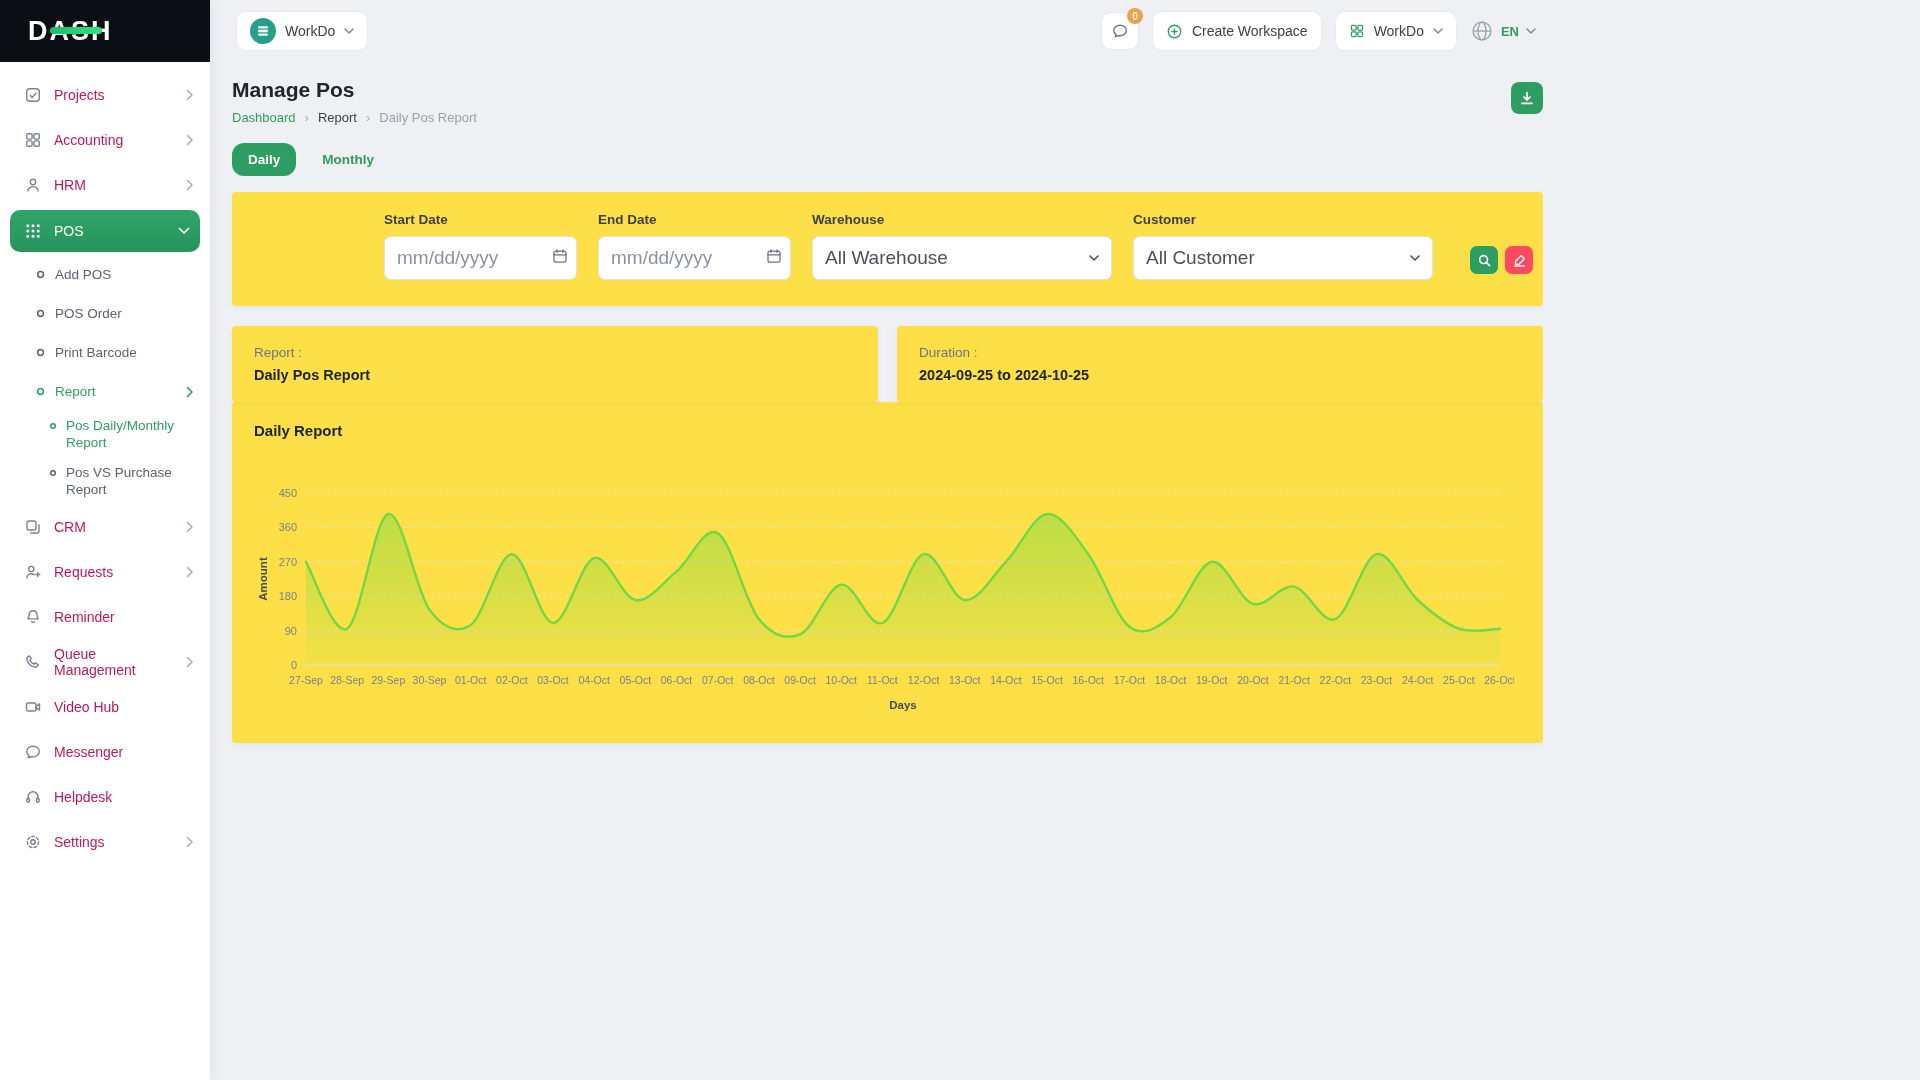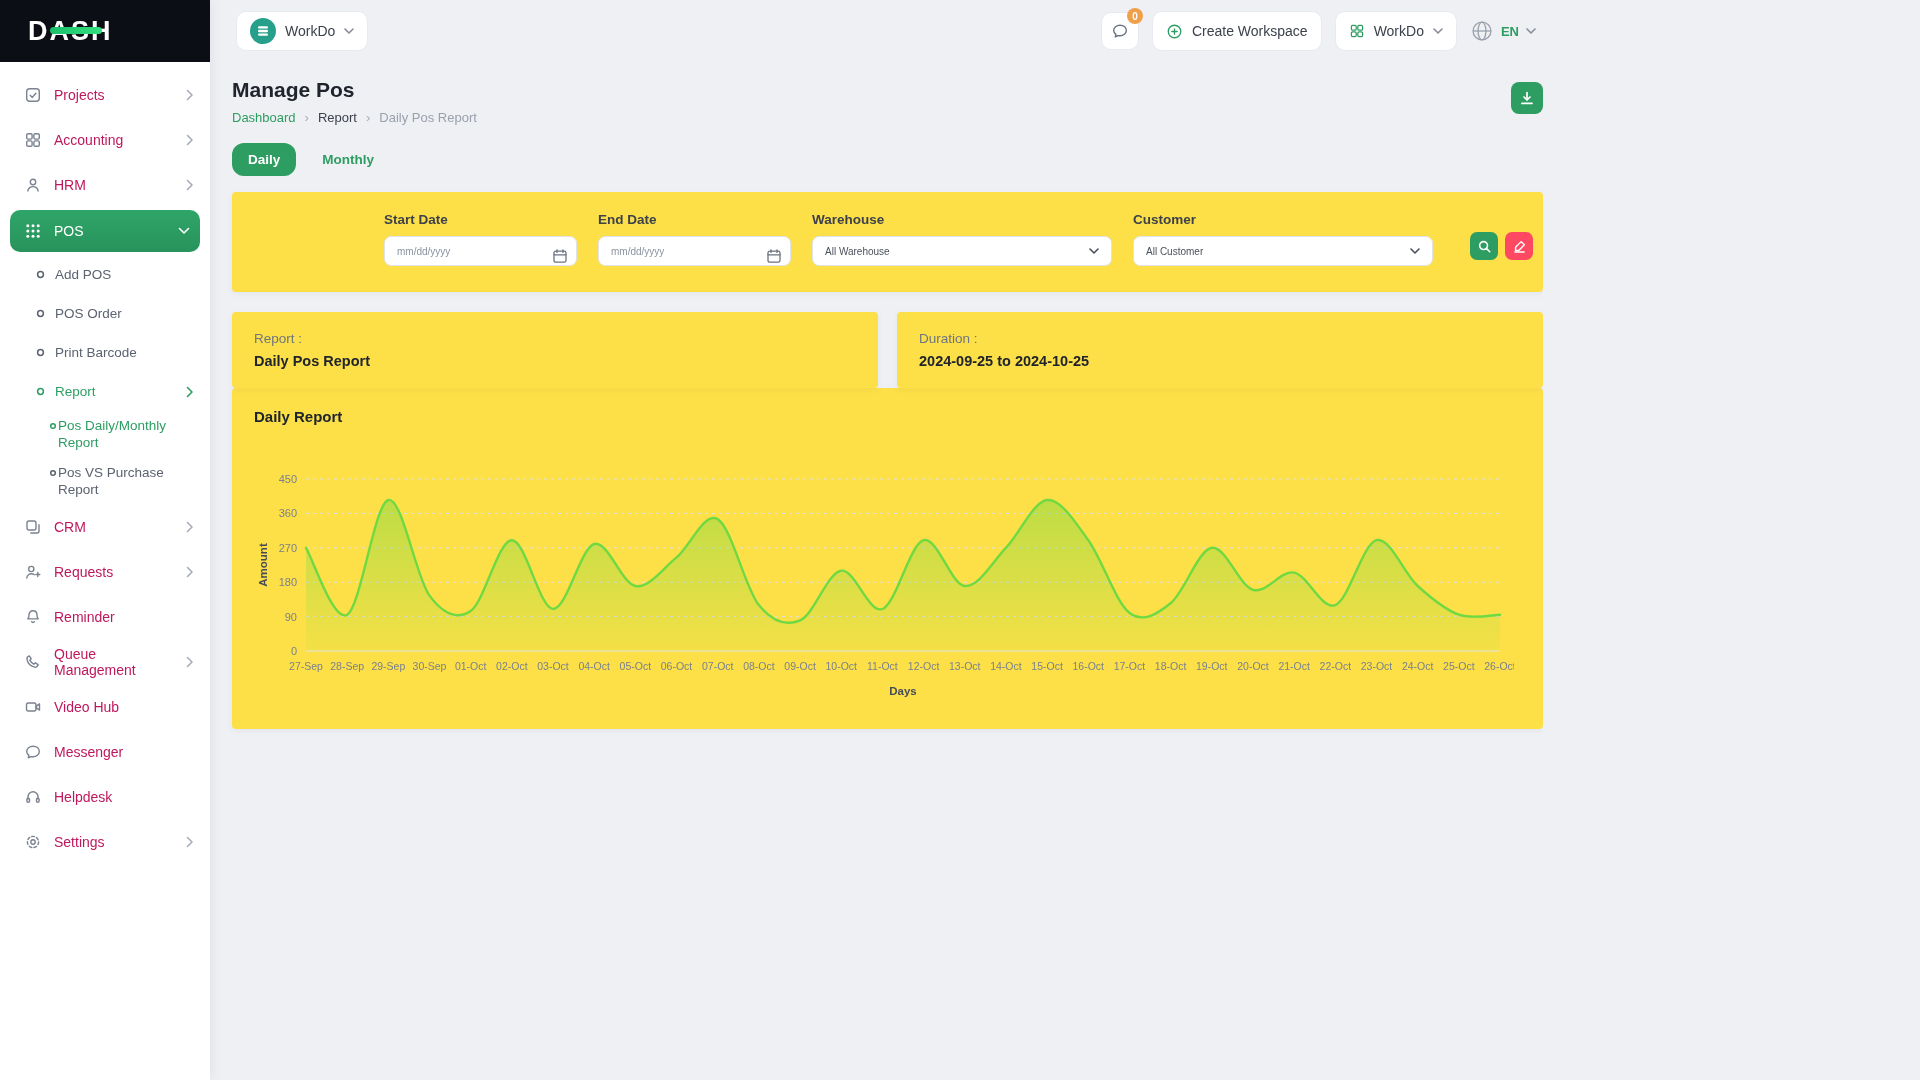--- a/index.html
+++ b/index.html
@@ -12,21 +12,21 @@
   .logo-block{height:62px;background:#0b0e14;display:flex;align-items:center;padding-left:28px;flex:none;position:relative;cursor:pointer}
   .logo-text{color:#fff;font-size:27px;font-weight:700;letter-spacing:2px;line-height:1;position:relative;z-index:1}
   .logo-swoosh{position:absolute;left:50px;top:27px;width:52px;height:7px;border-radius:4px;background:linear-gradient(90deg,#19c06a,#35e07f);z-index:2}
   .nav{padding:10px 0 16px;overflow:hidden}
   .nav-item{display:flex;align-items:center;gap:12px;height:45px;padding:0 16px 0 24px;color:#be185d;font-size:14px;font-weight:500;cursor:pointer}
   .nav-item .icn{color:#7b8290;display:flex}
   .nav-item.active{background:linear-gradient(180deg,#2fa569,#28935c);color:#fff;border-radius:10px;margin:3px 10px;height:42px;padding:0 12px 0 14px}
   .nav-item.active .icn{color:#fff}
   .sub-item{display:flex;align-items:center;gap:8px;height:39px;padding:0 16px 0 34px;color:#5b6270;font-size:13.5px;font-weight:500;cursor:pointer}
   .sub-item.green{color:var(--accent,#2e9d62)}
-  .sub2-item{display:flex;align-items:flex-start;padding:6px 16px 6px 48px;color:#5b6270;font-size:13.5px;font-weight:500;line-height:1.28;cursor:pointer}
+  .sub2-item{display:flex;align-items:flex-start;gap:8px;padding:6px 16px 6px 48px;color:#5b6270;font-size:13.5px;font-weight:500;line-height:1.28;cursor:pointer}
   .sub2-item.green{color:var(--accent,#2e9d62)}
   .i{width:18px;height:18px;flex:none;stroke:currentColor;fill:none;stroke-width:1.4;stroke-linecap:round;stroke-linejoin:round}
   .i.dots{fill:currentColor;stroke:none}
   .chev{margin-left:auto;display:flex}
   .chev-i{width:8px;height:12px;stroke:#a7aeb9;fill:none;stroke-width:1.6;stroke-linecap:round;stroke-linejoin:round}
   .nav-item.active .chev-i{stroke:#fff;transform:rotate(90deg)}
   .sub-item .chev-i{stroke:var(--accent,#2e9d62)}
   .dot-i{width:13px;height:13px;stroke:currentColor;fill:none;stroke-width:1.5;flex:none}
   .dot2-i{width:10px;height:10px;stroke:currentColor;fill:none;stroke-width:1.5;flex:none;margin-top:4px}
 
@@ -52,21 +52,21 @@
   .breadcrumb .sep{color:#a6adb8}
   .breadcrumb .current{color:#9aa1ac}
   .dl-btn{margin-left:auto;width:32px;height:32px;border-radius:8px;background:var(--accent,#2e9d62);display:flex;align-items:center;justify-content:center;margin-top:4px}
   .tabs{margin-top:18px;display:flex;align-items:center;gap:26px}
   .tab-daily{background:var(--accent,#2e9d62);color:#fff;font-size:13.5px;font-weight:600;border-radius:12px;padding:9px 16px}
   .tab-monthly{color:var(--accent,#2e9d62);font-size:13.5px;font-weight:600;cursor:pointer}
 
   .card{background:#fde047;border-radius:4px;box-shadow:0 2px 6px rgba(30,35,60,.05)}
   .filter-card{margin-top:16px;display:flex;gap:21px;padding:20px 16px 26px 152px}
   .fgroup label{display:block;font-size:13.5px;color:#3c414b;font-weight:600;margin-bottom:9px}
-  .control{height:30px;border:1px solid #dfe2e8;border-radius:7px;background:#fff;font-size:10px;color:#6b7280}
+  .control{height:44px;border:1px solid #dfe2e8;border-radius:7px;background:#fff;font-size:19px;color:#6b7280}
   .datewrap{position:relative;width:193px}
   .datewrap input{width:100%;padding:0 32px 0 12px;outline:none}
   .datewrap input::placeholder{color:#8b92a0}
   .cal{position:absolute;right:9px;top:12px;width:16px;height:16px;stroke:#6b7280;fill:none;stroke-width:1.3;stroke-linecap:round}
   .selwrap{display:flex;align-items:center;justify-content:space-between;padding:0 12px;cursor:pointer;color:#4a505b}
   .w-300{width:300px}
   .filter-actions{display:flex;gap:7px;align-self:flex-end;margin-bottom:6px;margin-left:16px}
   .btn-sq{width:28px;height:28px;border-radius:7px;display:flex;align-items:center;justify-content:center;flex:none}
   .btn-sq.green{background:var(--accent,#2e9d62)}
   .btn-sq.red{background:var(--danger,#ff4861)}

